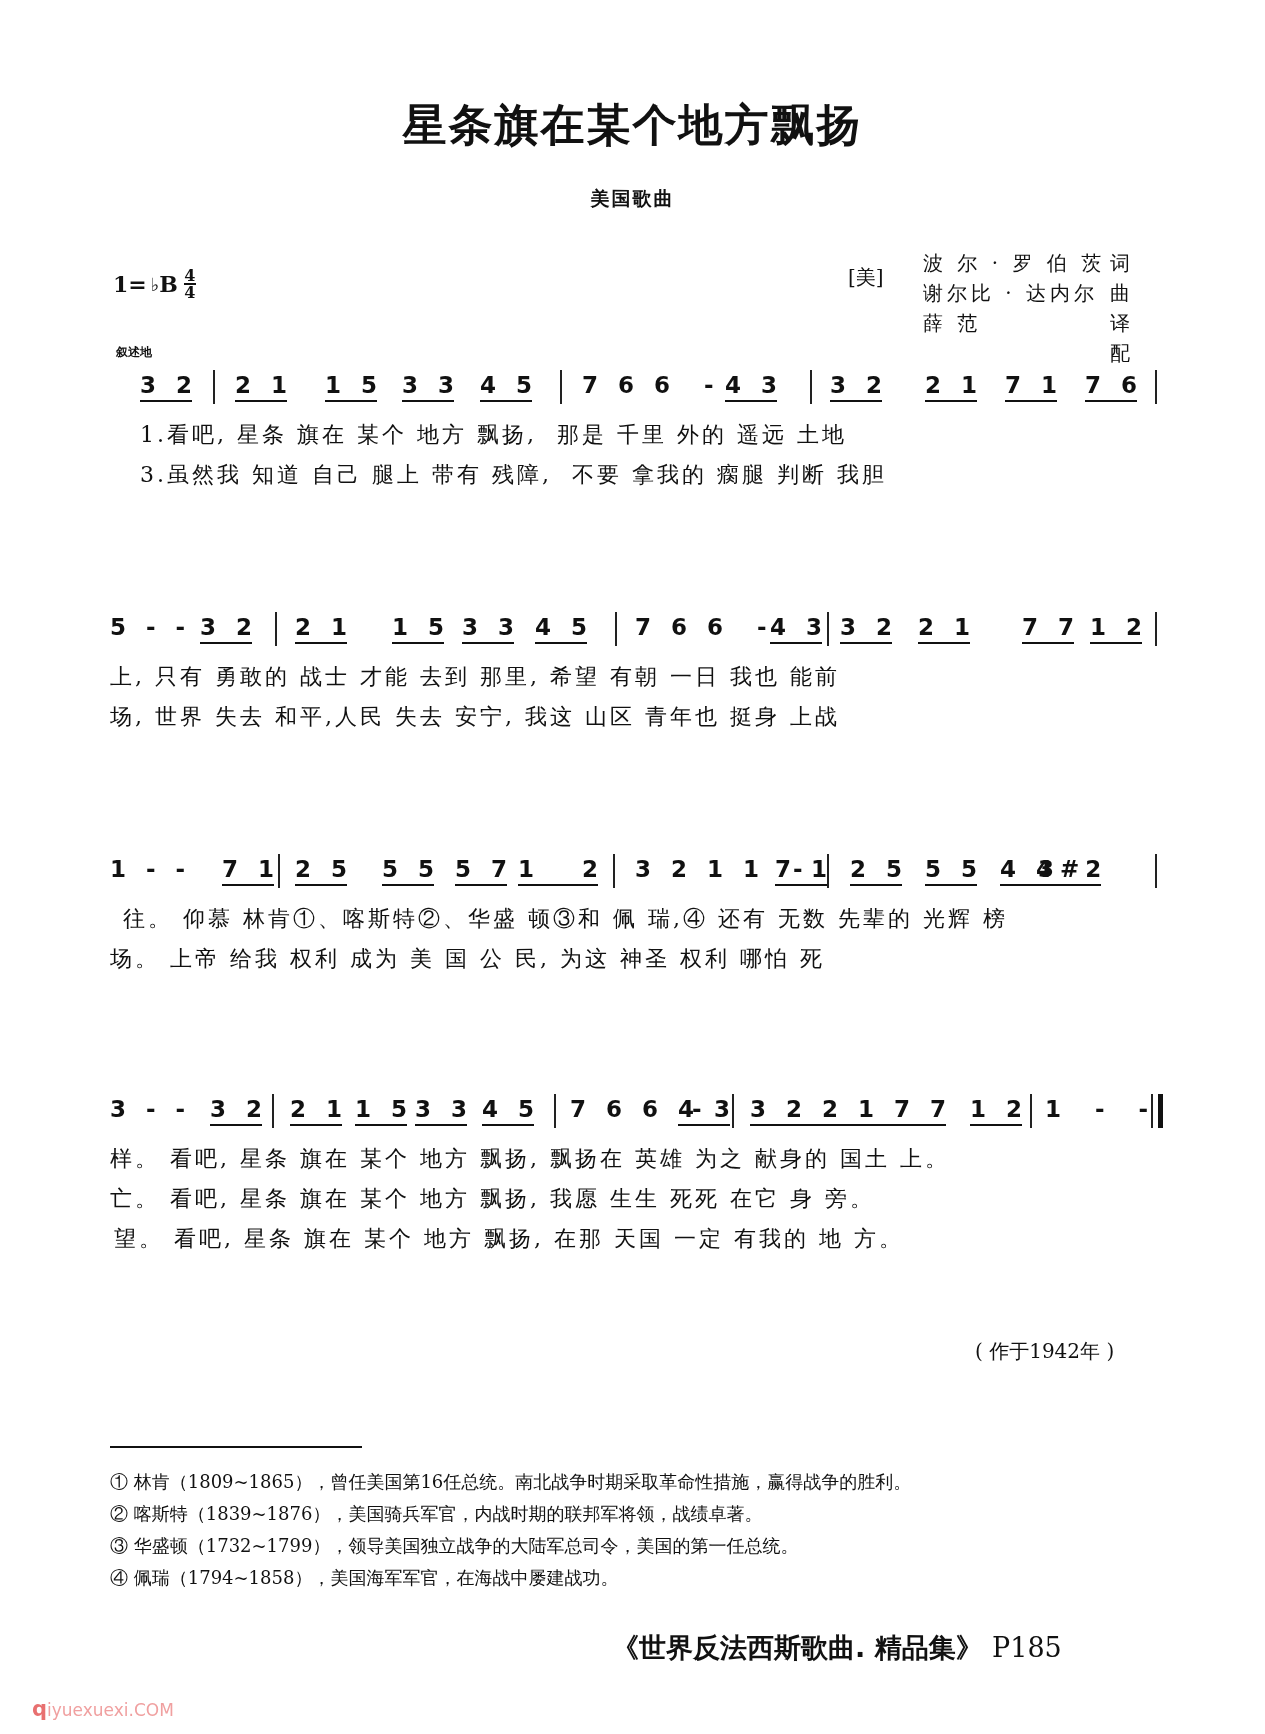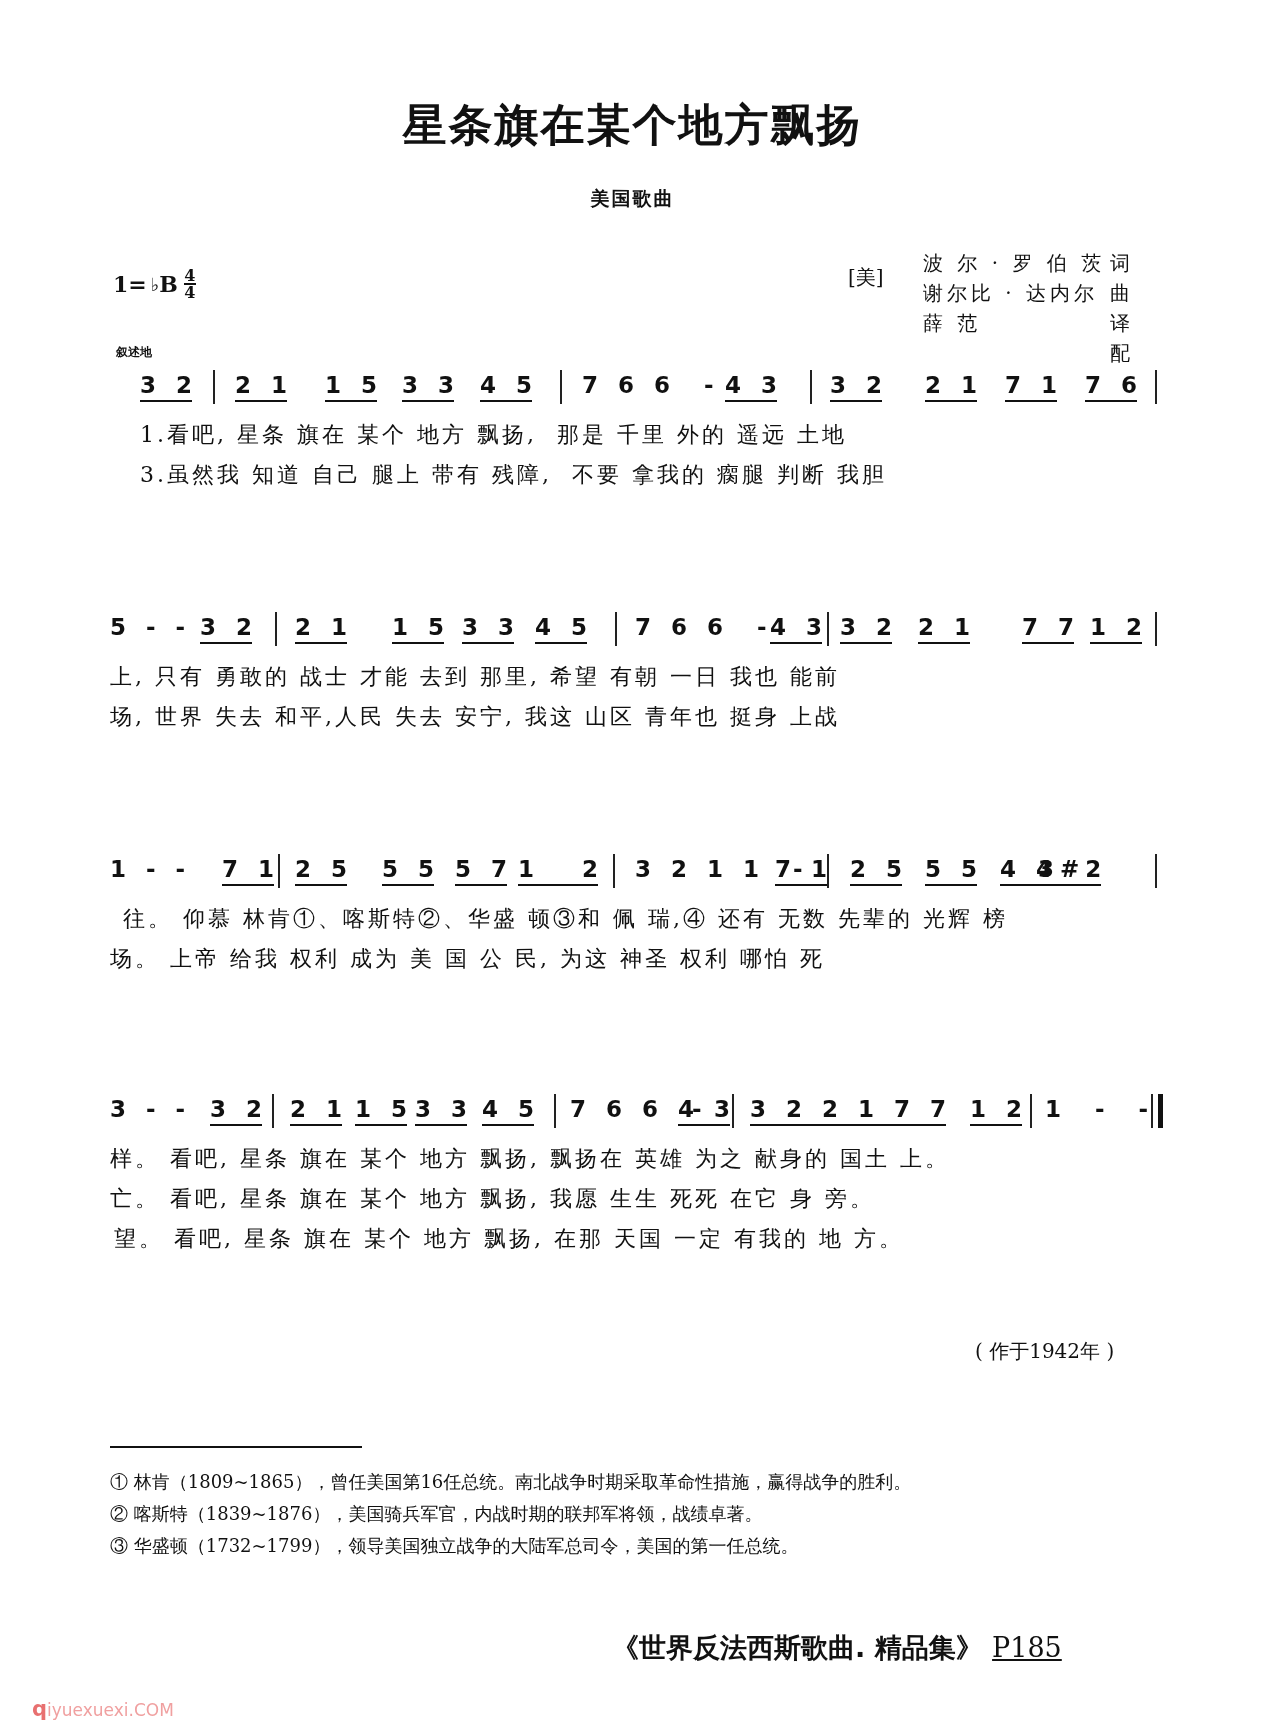--- a/index.html
+++ b/index.html
@@ -48,21 +48,21 @@
   }
   .lyric-row span.seg { position: absolute; top: 4px; }
 
   .date { position: absolute; top: 1338px; left: 975px; font-size: 20px; }
   .fn-rule { position: absolute; top: 1446px; left: 110px; width: 252px; border-top: 2px solid #111; }
   .footnotes { position: absolute; top: 1466px; left: 110px; font-size: 18px; line-height: 32px; }
   .source {
     position: absolute; top: 1630px; left: 612px; font-family: "DejaVu Sans", sans-serif;
     font-size: 27px; font-weight: bold;
   }
-  .source .pg { font-family: "DejaVu Serif", serif; font-weight: normal; text-decoration: underline; }
+  .source .pg { font-family: "DejaVu Serif", serif; font-weight: normal; }
   .watermark {
     position: absolute; top: 1697px; left: 32px; font-family: "DejaVu Sans", sans-serif;
     font-size: 17px; color: #f0a0a0;
   }
   .watermark .q { font-weight: bold; font-size: 21px; color: #e87070; }
 </style>
 </head>
 <body>
 
 <div class="title">星条旗在某个地方飘扬</div>
@@ -187,20 +187,21 @@
   <div class="lyric-row"><span class="seg" style="left:4px">望。 看吧, 星条 旗在 某个 地方 飘扬, 在那 天国 一定 有我的 地 方。</span></div>
 </div>
 
 <div class="date">( 作于1942年 )</div>
 
 <div class="fn-rule"></div>
 <div class="footnotes">
   <div>① 林肯（1809~1865），曾任美国第16任总统。南北战争时期采取革命性措施，赢得战争的胜利。</div>
   <div>② 喀斯特（1839~1876），美国骑兵军官，内战时期的联邦军将领，战绩卓著。</div>
   <div>③ 华盛顿（1732~1799），领导美国独立战争的大陆军总司令，美国的第一任总统。</div>
+  <div>④ 佩瑞（1794~1858），美国海军军官，在海战中屡建战功。</div>
 </div>
 
 <div class="source">
   <span>《世界反法西斯歌曲. 精品集》</span>
   <span class="pg">P185</span>
 </div>
 
 <div class="watermark">
   <span class="q">q</span><span>iyuexuexi.COM</span>
 </div>

